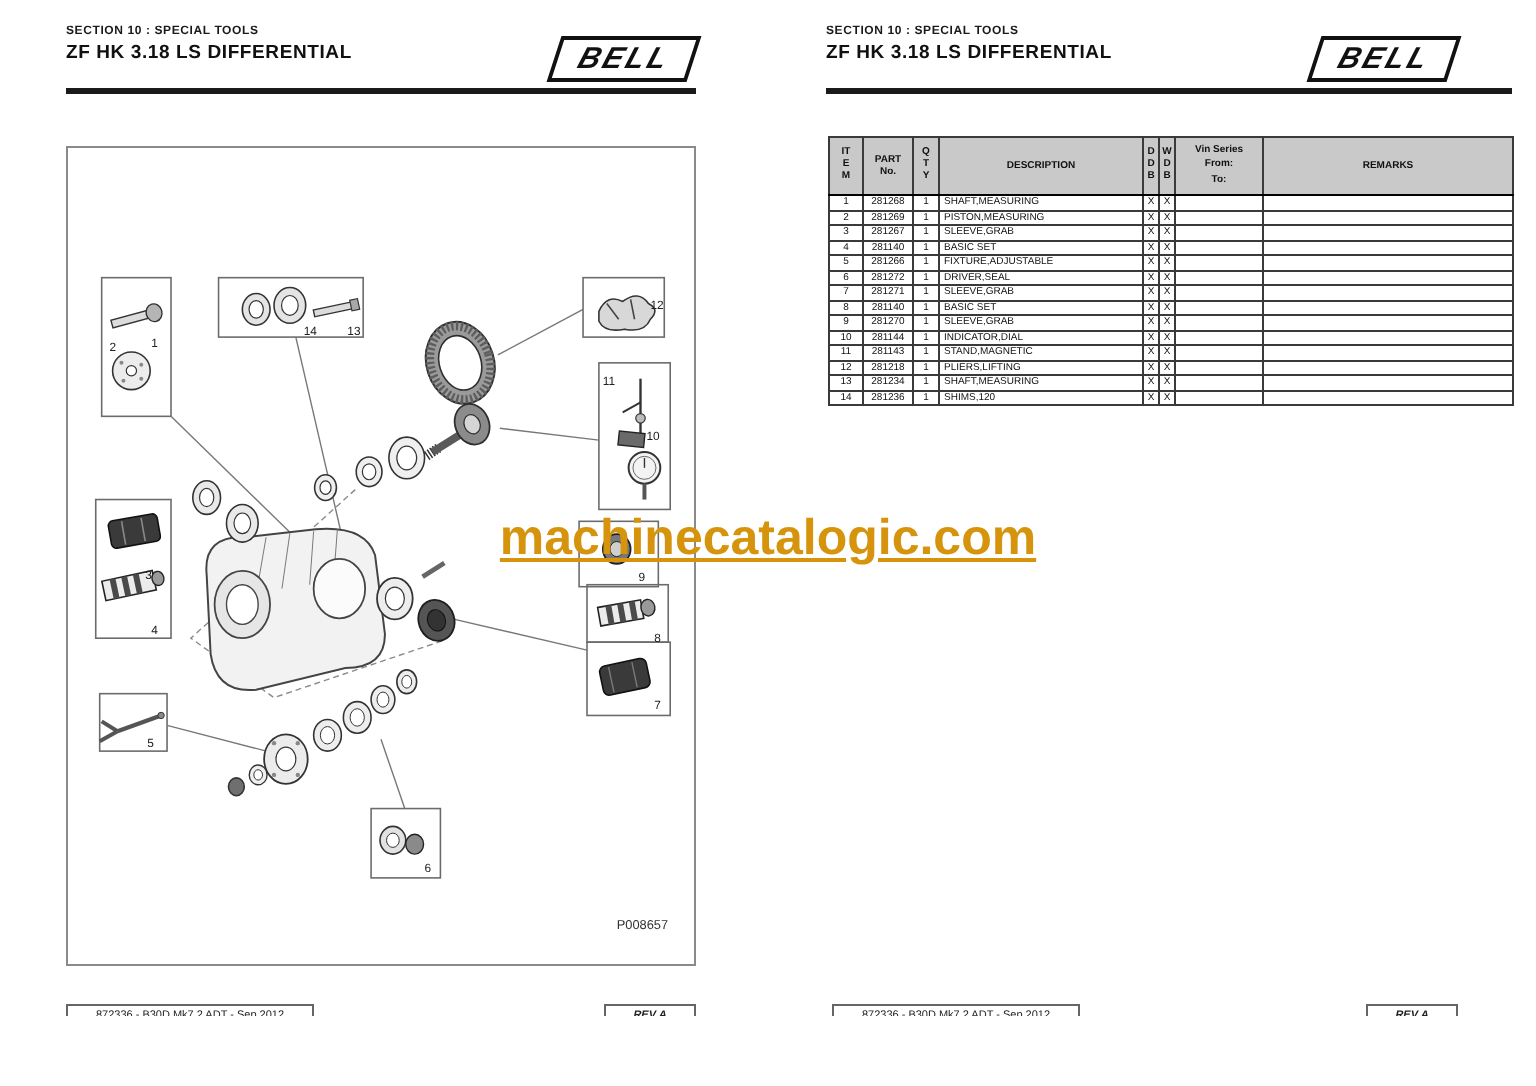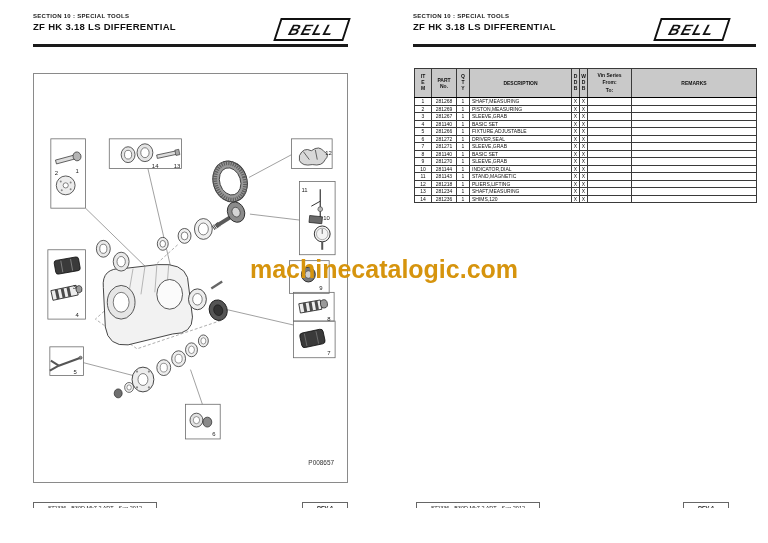--- a/index.html
+++ b/index.html
@@ -473,15 +473,15 @@
 
     <div class="foot-box" style="left:416px; top:502px; width:124px;">
       <span>872336 - B30D Mk7.2 ADT - Sep 2012</span>
     </div>
     <div class="foot-box" style="left:683px; top:502px; width:46px;">
       <span class="rev-text">REV A</span>
     </div>
     <div class="pagenum" style="left:567px; top:515px;">10-27</div>
   </div>
 
-  <div class="abs watermark" style="color: rgb(214, 148, 13);">machinecatalogic.com</div>
+  <div class="abs watermark" style="color: rgb(214, 148, 13); text-decoration: underline;">machinecatalogic.com</div>
 
 </div>
 
 </body></html>

